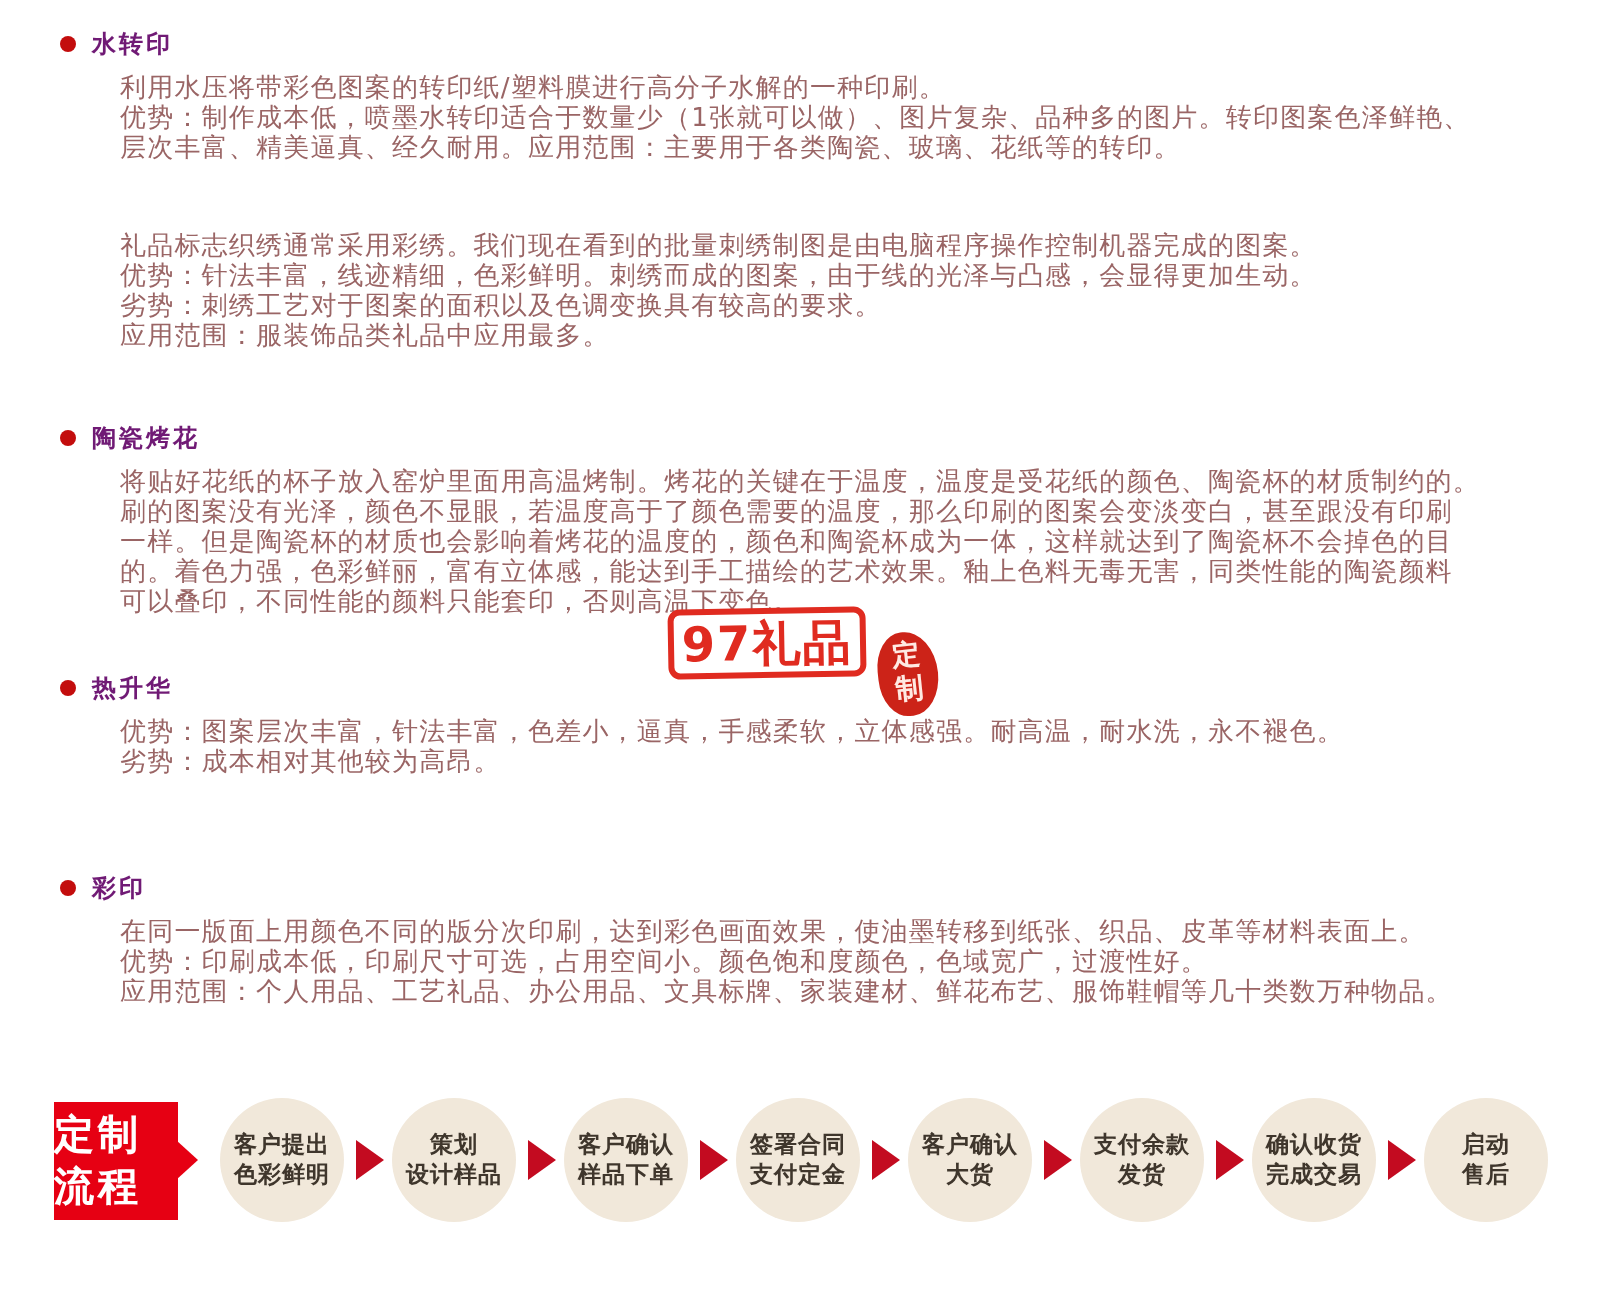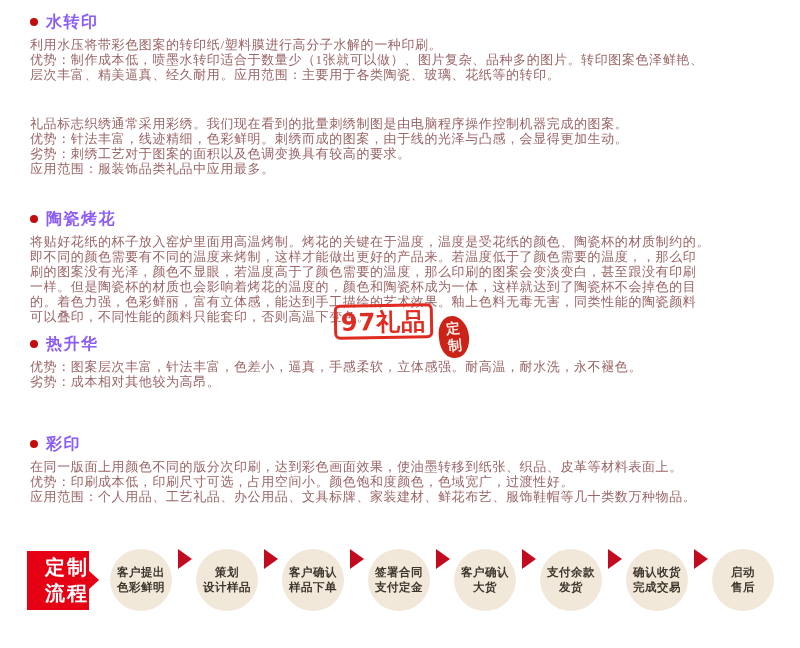--- a/index.html
+++ b/index.html
@@ -5,22 +5,22 @@
   * { margin: 0; padding: 0; box-sizing: border-box; }
   html, body { width: 800px; height: 648px; background: #ffffff; }
   body { font-family: "DejaVu Sans", "Liberation Sans", sans-serif; position: relative; overflow: hidden; }
 
   .page { position: absolute; inset: 0; background: #fff; }
 
   
   .sec { position: absolute; left: 30px; right: 5px; }
   .sec-head { display: flex; align-items: center; gap: 8px; height: 16px; }
   .bullet { width: 8px; height: 8px; border-radius: 50%; background: #c30d0d; flex: none; }
-  .sec-title { font-size: 16px; font-weight: bold; color: #8b5cf6; letter-spacing: 1.5px; line-height: 16px; }
-  .sec-body { margin-top: 7px; font-family: Liberation Serif, serif; }
+  .sec-title { font-size: 12px; font-weight: bold; color: #701a75; letter-spacing: 1.5px; line-height: 16px; }
+  .sec-body { margin-left: 30px; margin-top: 7px; }
   .line { font-size: 13px; line-height: 15px; color: #9a6565; letter-spacing: 0.6px; white-space: nowrap; }
 
   
   .wm-box {
     position: absolute; left: 334px; top: 304px; width: 99px; height: 35px;
     border: 3px solid #e02b20; border-radius: 6px;
     display: flex; align-items: center; justify-content: center;
     color: #e02b20; font-size: 24px; font-weight: bold; letter-spacing: 1px;
     transform: rotate(-1deg); background: transparent;
   }
@@ -29,30 +29,30 @@
     background: #cc2318; border-radius: 46% 54% 50% 48%;
     transform: rotate(-6deg);
     display: flex; flex-direction: column; align-items: center; justify-content: center;
     color: #ffe9e2; font-size: 14px; font-weight: bold; line-height: 17px;
   }
 
   
   .flow { position: absolute; left: 27px; top: 549px; display: flex; align-items: center; }
   .flow-label {
     position: relative; width: 62px; height: 59px; background: #e60013;
-    display: flex; flex-direction: column; align-items: flex-end; justify-content: center;
+    display: flex; flex-direction: column; align-items: flex-start; justify-content: center;
     color: #ffffff; font-size: 20px; font-weight: bold; line-height: 26px; letter-spacing: 2px;
     flex: none; margin-right: 21px;
   }
   .label-arrow {
     position: absolute; right: -10px; top: 50%; transform: translateY(-50%);
     width: 0; height: 0;
     border-left: 11px solid #e60013; border-top: 10px solid transparent; border-bottom: 10px solid transparent;
   }
-  .flow-steps { display: flex; align-items: flex-start; }
+  .flow-steps { display: flex; align-items: center; }
   .step-circle {
     width: 62px; height: 62px; border-radius: 50%; background: #f1e8da; flex: none;
     display: flex; flex-direction: column; align-items: center; justify-content: center;
     color: #3f362c; font-size: 11.5px; font-weight: bold; line-height: 15px; letter-spacing: 0.5px;
     text-align: center;
   }
   .step-arrow {
     width: 0; height: 0; flex: none; margin: 0 4px 0 6px;
     border-left: 14px solid #c30b20; border-top: 10px solid transparent; border-bottom: 10px solid transparent;
   }
@@ -83,21 +83,20 @@
     </div>
   </section>
 
   <section class="sec" style="top:211px">
     <div class="sec-head">
       <span class="bullet"></span>
       <h2 class="sec-title">陶瓷烤花</h2>
     </div>
     <div class="sec-body">
       <div class="line">将贴好花纸的杯子放入窑炉里面用高温烤制。烤花的关键在于温度，温度是受花纸的颜色、陶瓷杯的材质制约的。</div>
-      <div class="line">即不同的颜色需要有不同的温度来烤制，这样才能做出更好的产品来。若温度低于了颜色需要的温度，，那么印</div>
       <div class="line">刷的图案没有光泽，颜色不显眼，若温度高于了颜色需要的温度，那么印刷的图案会变淡变白，甚至跟没有印刷</div>
       <div class="line">一样。但是陶瓷杯的材质也会影响着烤花的温度的，颜色和陶瓷杯成为一体，这样就达到了陶瓷杯不会掉色的目</div>
       <div class="line">的。着色力强，色彩鲜丽，富有立体感，能达到手工描绘的艺术效果。釉上色料无毒无害，同类性能的陶瓷颜料</div>
       <div class="line">可以叠印，不同性能的颜料只能套印，否则高温下变色。</div>
     </div>
   </section>
 
   <section class="sec" style="top:336px">
     <div class="sec-head">
       <span class="bullet"></span>

